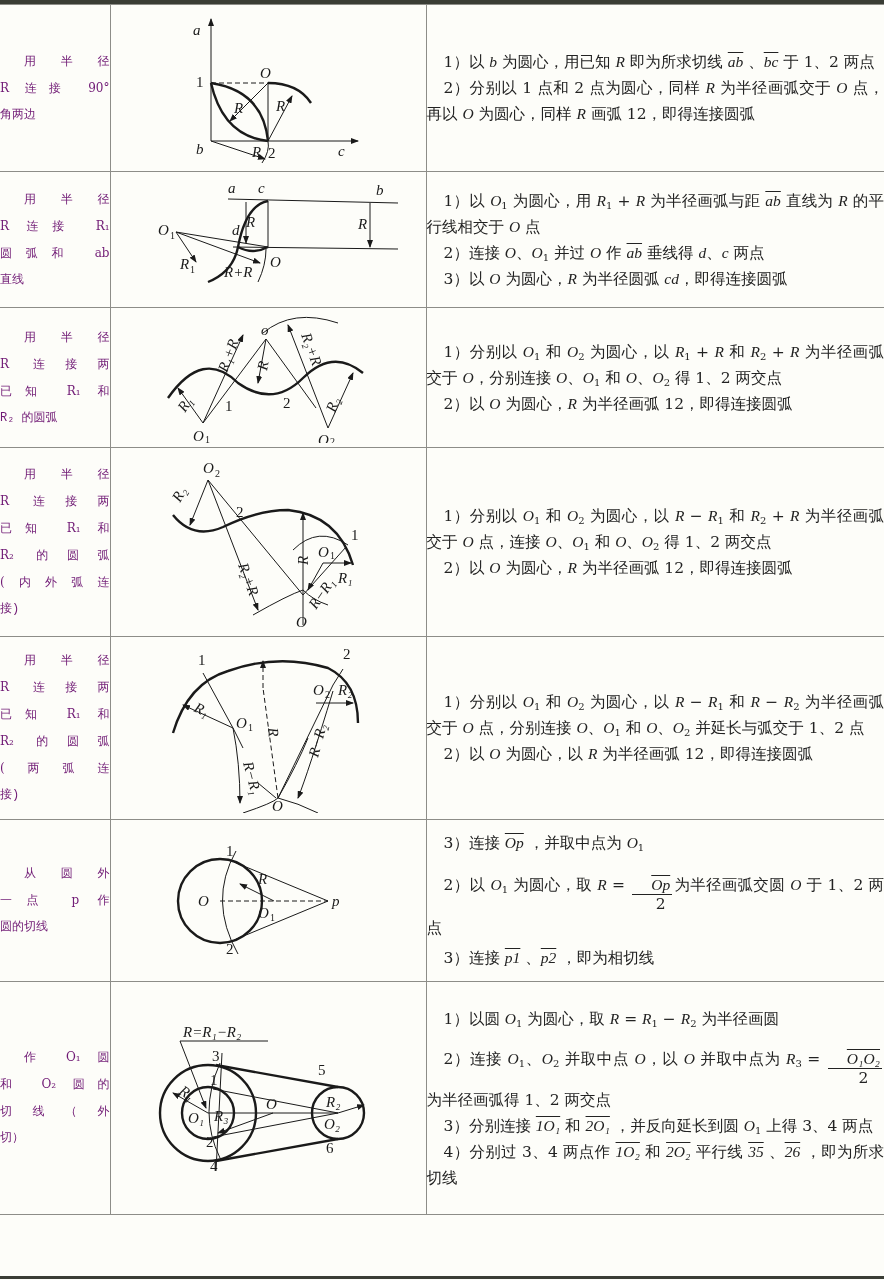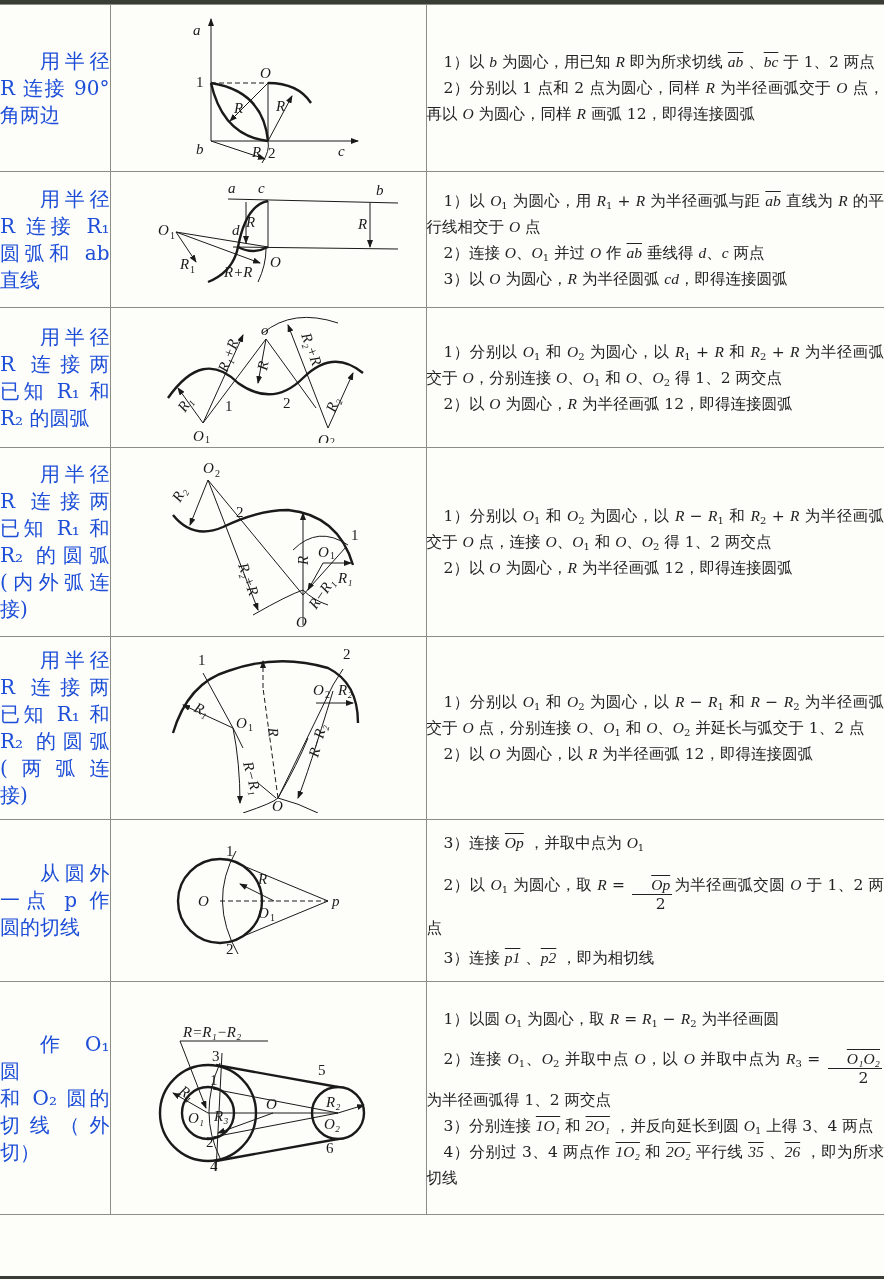--- a/index.html
+++ b/index.html
@@ -9,24 +9,24 @@
   .botbar { position:absolute; left:0; top:1276px; width:884px; height:3px; background:#3a3d35; }
   table.main { position:absolute; left:0; top:4px; width:884px; border-collapse:collapse; table-layout:fixed; }
   table.main td, table.main th { border:1px solid #8d8d88; padding:0; vertical-align:middle; }
   table.main tr:first-child th { border-top:none; }
   table.main td:first-child, table.main th:first-child { border-left:none; }
   table.main td:last-child, table.main th:last-child { border-right:none; }
   col.c1 { width:110px; } col.c2 { width:316px; } col.c3 { width:458px; }
   th { font-weight:normal; font-size:16px; color:#333; }
   th.h1 { line-height:22px; padding:4px 0; }
   th.h2, th.h3 { letter-spacing:14px; }
-  td.cond { font-size:20px; line-height:27px; padding:0 8px 0 6px; text-align:justify; text-align-last:justify; color:#1d4ed8; }
+  td.cond { font-size:12px; line-height:27px; padding:0 8px 0 6px; text-align:justify; text-align-last:justify; color:#701a75; }
   td.cond .ln { display:block; }
   td.cond .ln.first { text-indent:2em; }
-  td.cond .ln.last { text-align-last:left; }
+  td.cond .ln.last { text-align-last:left;font-family:Liberation Mono, monospace; }
   td.fig { text-align:center; }
   td.fig svg { display:block; margin:0 auto; }
   td.steps { font-size:15.5px; line-height:26px; padding:0 6px 0 4px; color:#222; text-align:justify; }
   td.steps p { margin:0; text-indent:1.1em; }
   .i { font-style:italic; font-family:"Liberation Serif","DejaVu Serif",serif; }
   .ov { text-decoration:overline; font-style:italic; font-family:"Liberation Serif",serif;margin-top:18px; }
   sub { font-size:10px; vertical-align:-3px; line-height:0; }
   .frac { display:inline-block; vertical-align:middle; text-align:center; line-height:18px; margin:0 2px; }
   .frac .num { display:block; border-bottom:1px solid #222; padding:0 2px; }
   .frac .den { display:block; }

